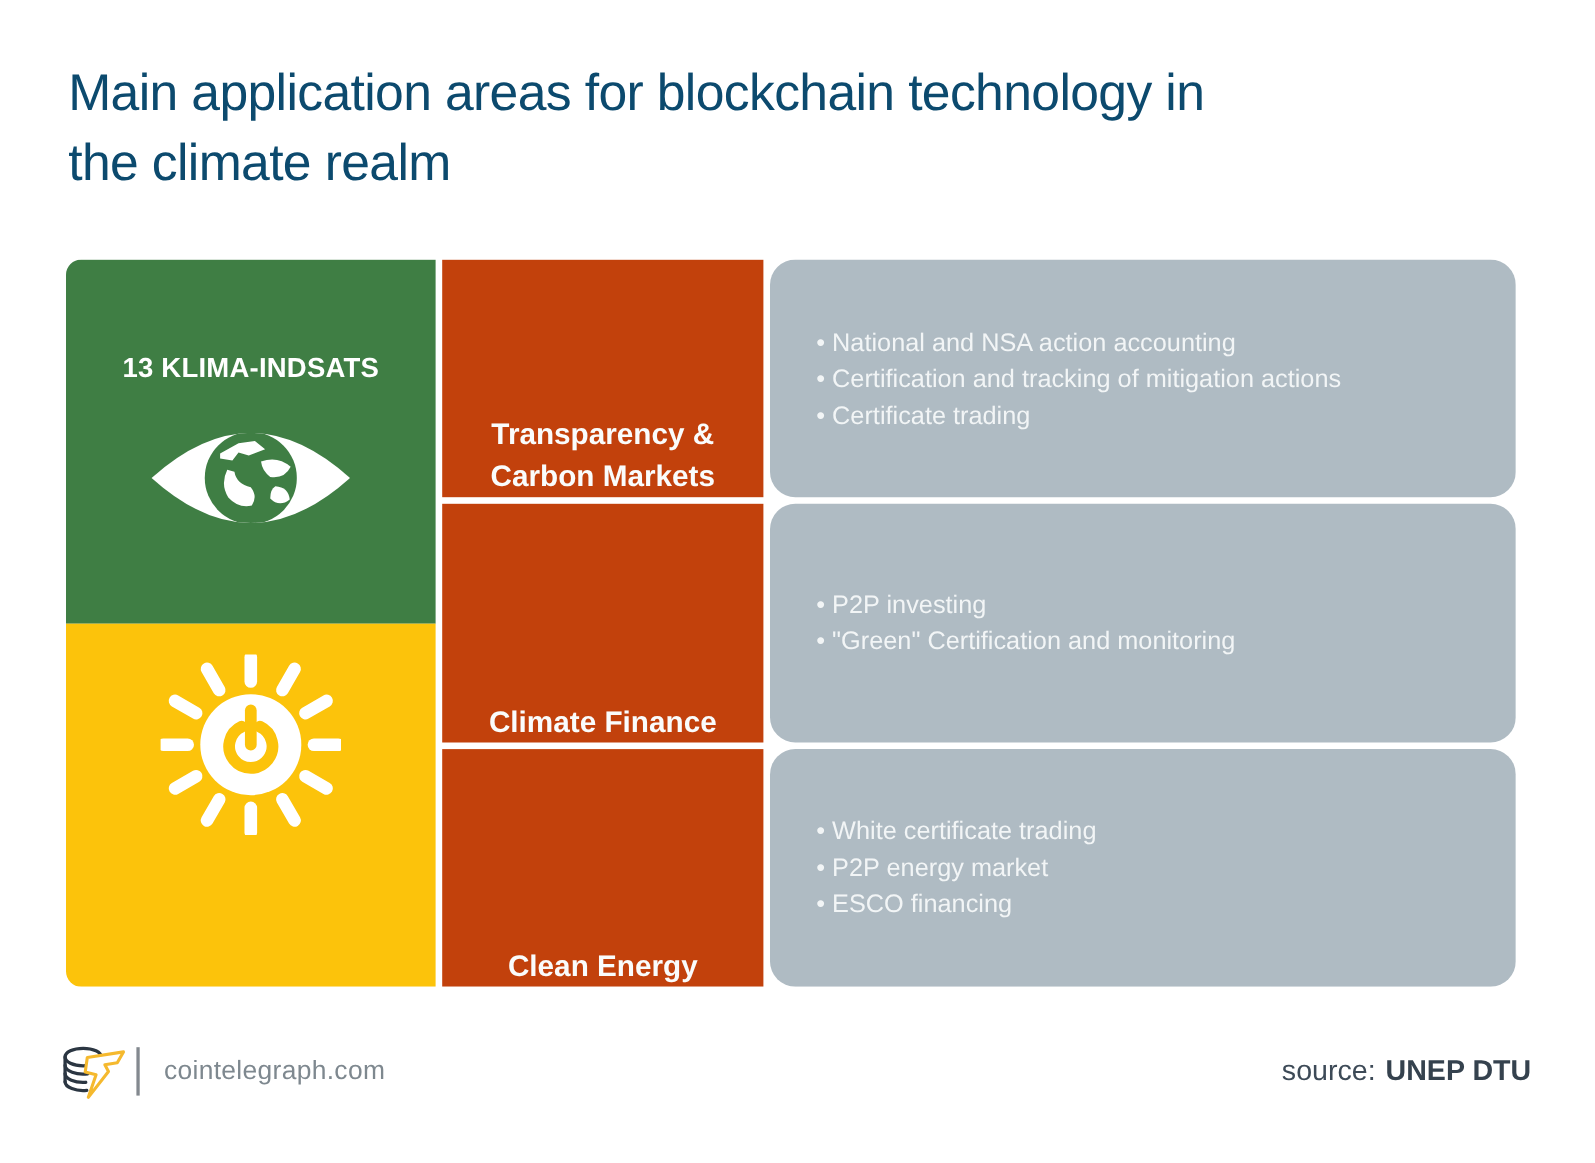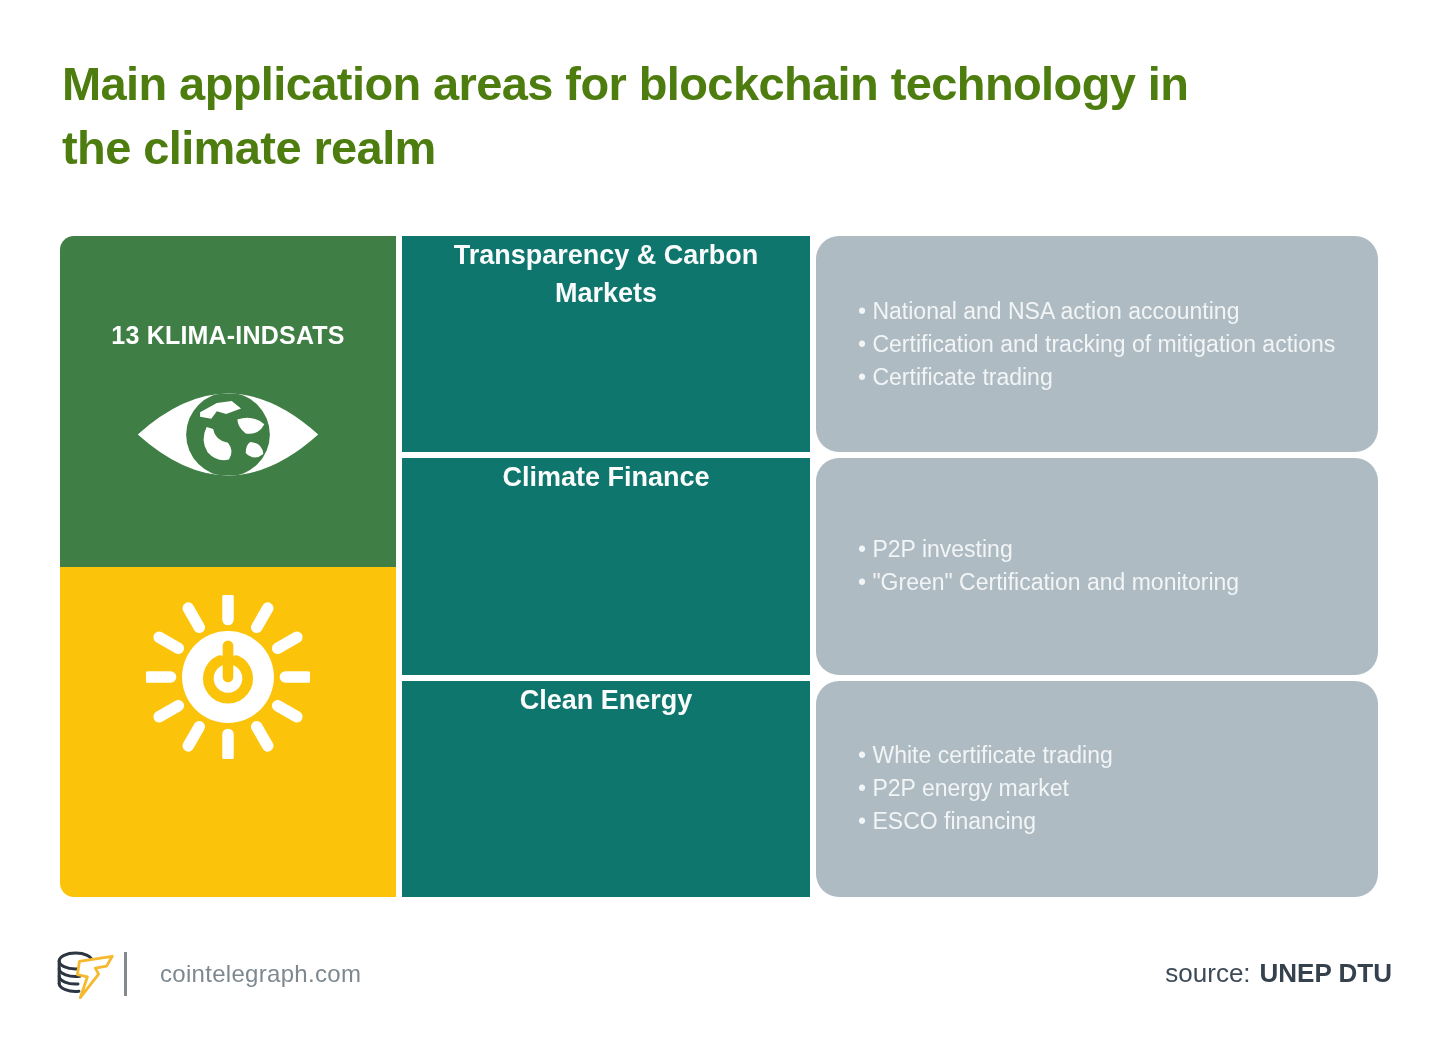--- a/index.html
+++ b/index.html
@@ -9,22 +9,22 @@
     background: #ffffff;
     font-family: "Liberation Sans", sans-serif;
     overflow: hidden;
   }
 
   
   .title {
     position: absolute;
     left: 62px;
     top: 52px;
-    color: #4d7c0f;
-    font-weight: 700;
+    color: #0c4a6e;
+    font-weight: 400;
     font-size: 47px;
     letter-spacing: -0.6px;
     line-height: 64px;
   }
   .title .line { white-space: nowrap; }
 
   
   .table-wrap {
     position: absolute;
     left: 60px;
@@ -59,25 +59,25 @@
   .sdg-card.yellow .sdg-icon { margin-top: 28px; }
 
   .rows-col {
     flex: 1;
     display: flex;
     flex-direction: column;
     gap: 6px;
   }
   .t-row { flex: 1; display: flex; gap: 6px; }
   .cat-cell {
-    width: 408px;
+    width: 292px;
     flex: none;
-    background: #0f766e;
-    display: flex;
-    align-items: flex-start;
+    background: #c2410c;
+    display: flex;
+    align-items: flex-end;
     justify-content: center;
     text-align: center;
     padding: 0 32px;
   }
   .cat-cell .cat-label {
     color: #fafcfc;
     font-weight: 700;
     font-size: 27px;
     line-height: 38px;
   }
@@ -103,21 +103,21 @@
   .footer-divider {
     position: absolute;
     left: 124px;
     top: 952px;
     width: 3px;
     height: 44px;
     background: #83898f;
   }
   .footer-site {
     position: absolute;
-    left: 160px;
+    left: 149px;
     top: 960px;
     color: #7e888f;
     font-size: 24px;
     letter-spacing: 0.3px;
   }
   .footer-source {
     position: absolute;
     right: 58px;
     top: 958px;
     font-size: 26px;

